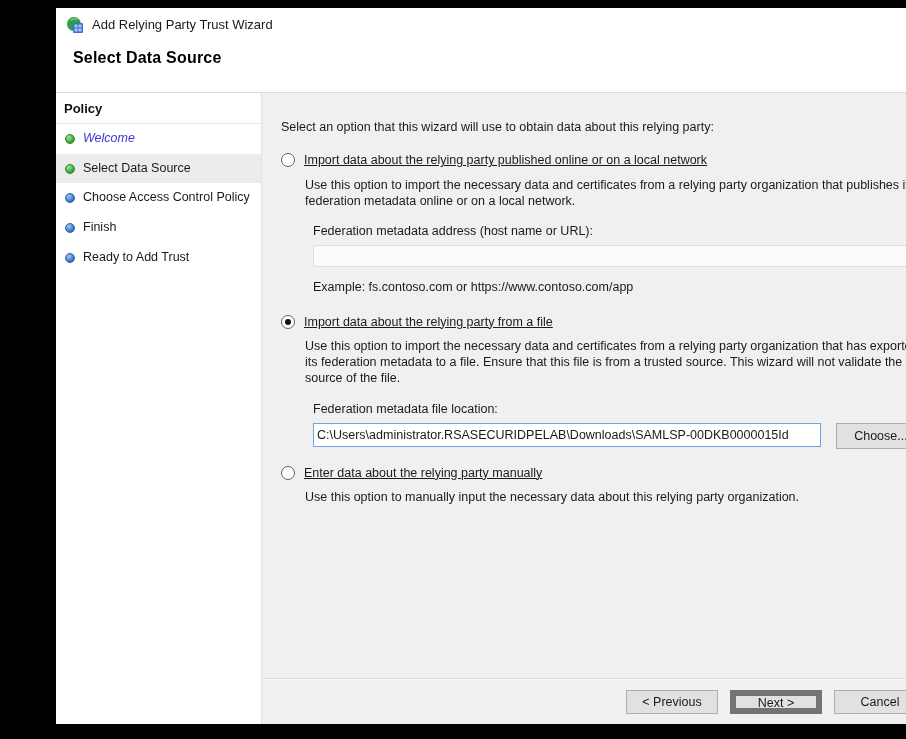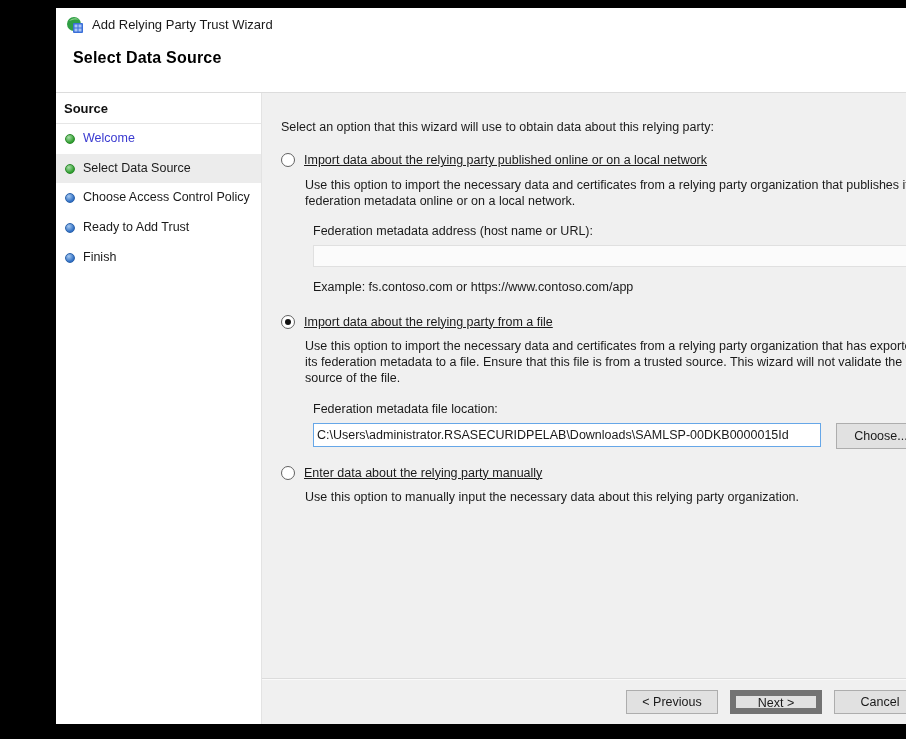--- a/index.html
+++ b/index.html
@@ -21,21 +21,21 @@
   .page-header { height:51px; background:#fff; padding:8px 0 0 17px; flex:0 0 auto; }
   .page-title { font-size:16px; font-weight:bold; color:#000; letter-spacing:.2px; }
   
   .main { flex:1 1 auto; display:flex; border-top:1px solid #dcdcdc; min-height:0; }
   .sidebar { width:205px; background:#fff; flex:0 0 auto; padding-top:4px; }
   .steps-header { font-size:13px; font-weight:bold; color:#111;
                   padding:4px 10px 7px 8px; border-bottom:1px solid #e6e6e6; }
   .step-item { position:relative; padding:7px 8px 7px 27px; font-size:12.5px;
                color:#1a1a1a; line-height:1.25; }
   .step-item.active { background:#ececec; }
-  .step-item.visited .step-label { color:#3a3ad0; }
+  .step-item.visited .step-label { color:#3a3ad0;font-style:italic; }
   .bullet { position:absolute; left:9px; top:10px; width:10px; height:10px;
             border-radius:50%; }
   .bullet.done { background:radial-gradient(circle at 35% 30%, #a8dca8, #2f9e2f 70%);
                  border:1px solid #2a8a2a; }
   .bullet.todo { background:radial-gradient(circle at 35% 30%, #a6c8ef, #2f6fc4 70%);
                  border:1px solid #2b62ab; }
   
   .content { flex:1 1 auto; background:#f0f0f0; border-left:1px solid #e3e3e3;
              display:flex; flex-direction:column; min-width:0; }
   .content-body { flex:1 1 auto; padding:26px 18px 0 19px; font-size:12.5px;
@@ -89,41 +89,41 @@
     <div class="close-btn">✕</div>
   </div>
 
   <div class="page-header">
     <div class="page-title">Select Data Source</div>
   </div>
 
   <div class="main">
 
     <div class="sidebar">
-      <div class="steps-header">Source</div>
+      <div class="steps-header">Policy</div>
 
       <div class="step-item visited">
         <span class="bullet done"></span>
         <span class="step-label">Welcome</span>
       </div>
       <div class="step-item active">
         <span class="bullet done"></span>
         <span class="step-label">Select Data Source</span>
       </div>
       <div class="step-item">
         <span class="bullet todo"></span>
         <span class="step-label">Choose Access Control Policy</span>
       </div>
       <div class="step-item">
         <span class="bullet todo"></span>
-        <span class="step-label">Ready to Add Trust</span>
+        <span class="step-label">Finish</span>
       </div>
       <div class="step-item">
         <span class="bullet todo"></span>
-        <span class="step-label">Finish</span>
+        <span class="step-label">Ready to Add Trust</span>
       </div>
     </div>
 
     <div class="content">
       <div class="content-body">
         <div class="intro">Select an option that this wizard will use to obtain data about this relying party:</div>
 
         <div class="option-row">
           <span class="radio"></span>
           <span class="option-label">Import data about the relying party published online or on a local network</span>

